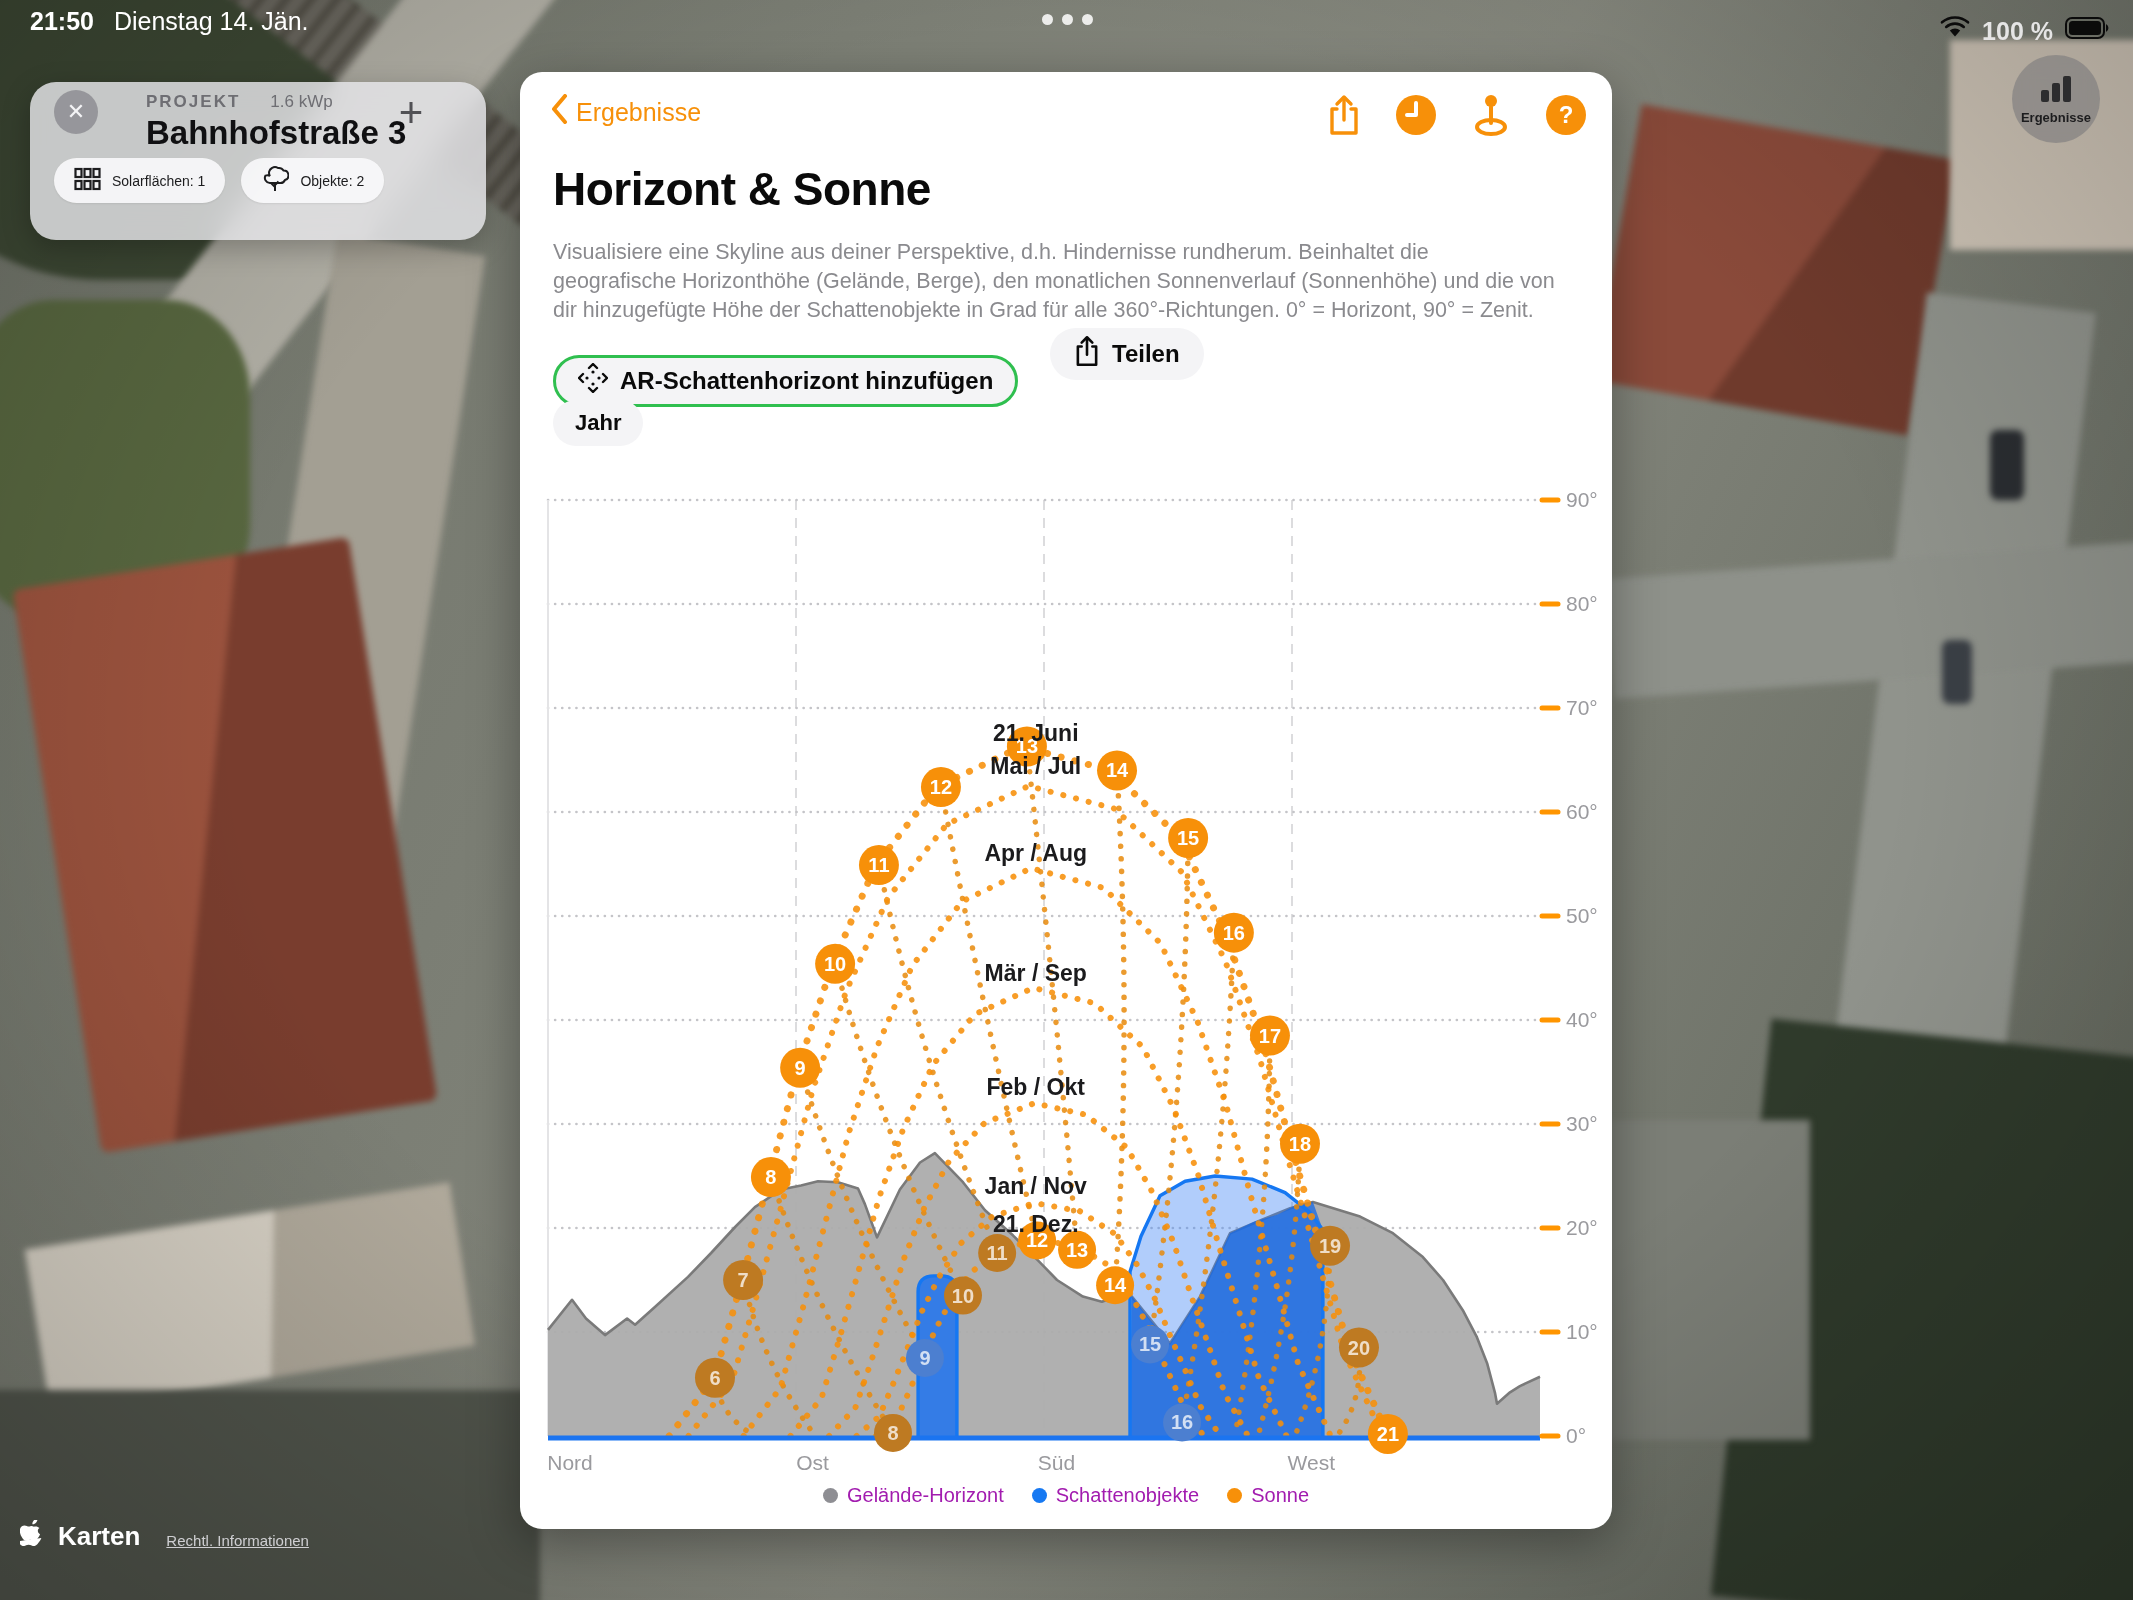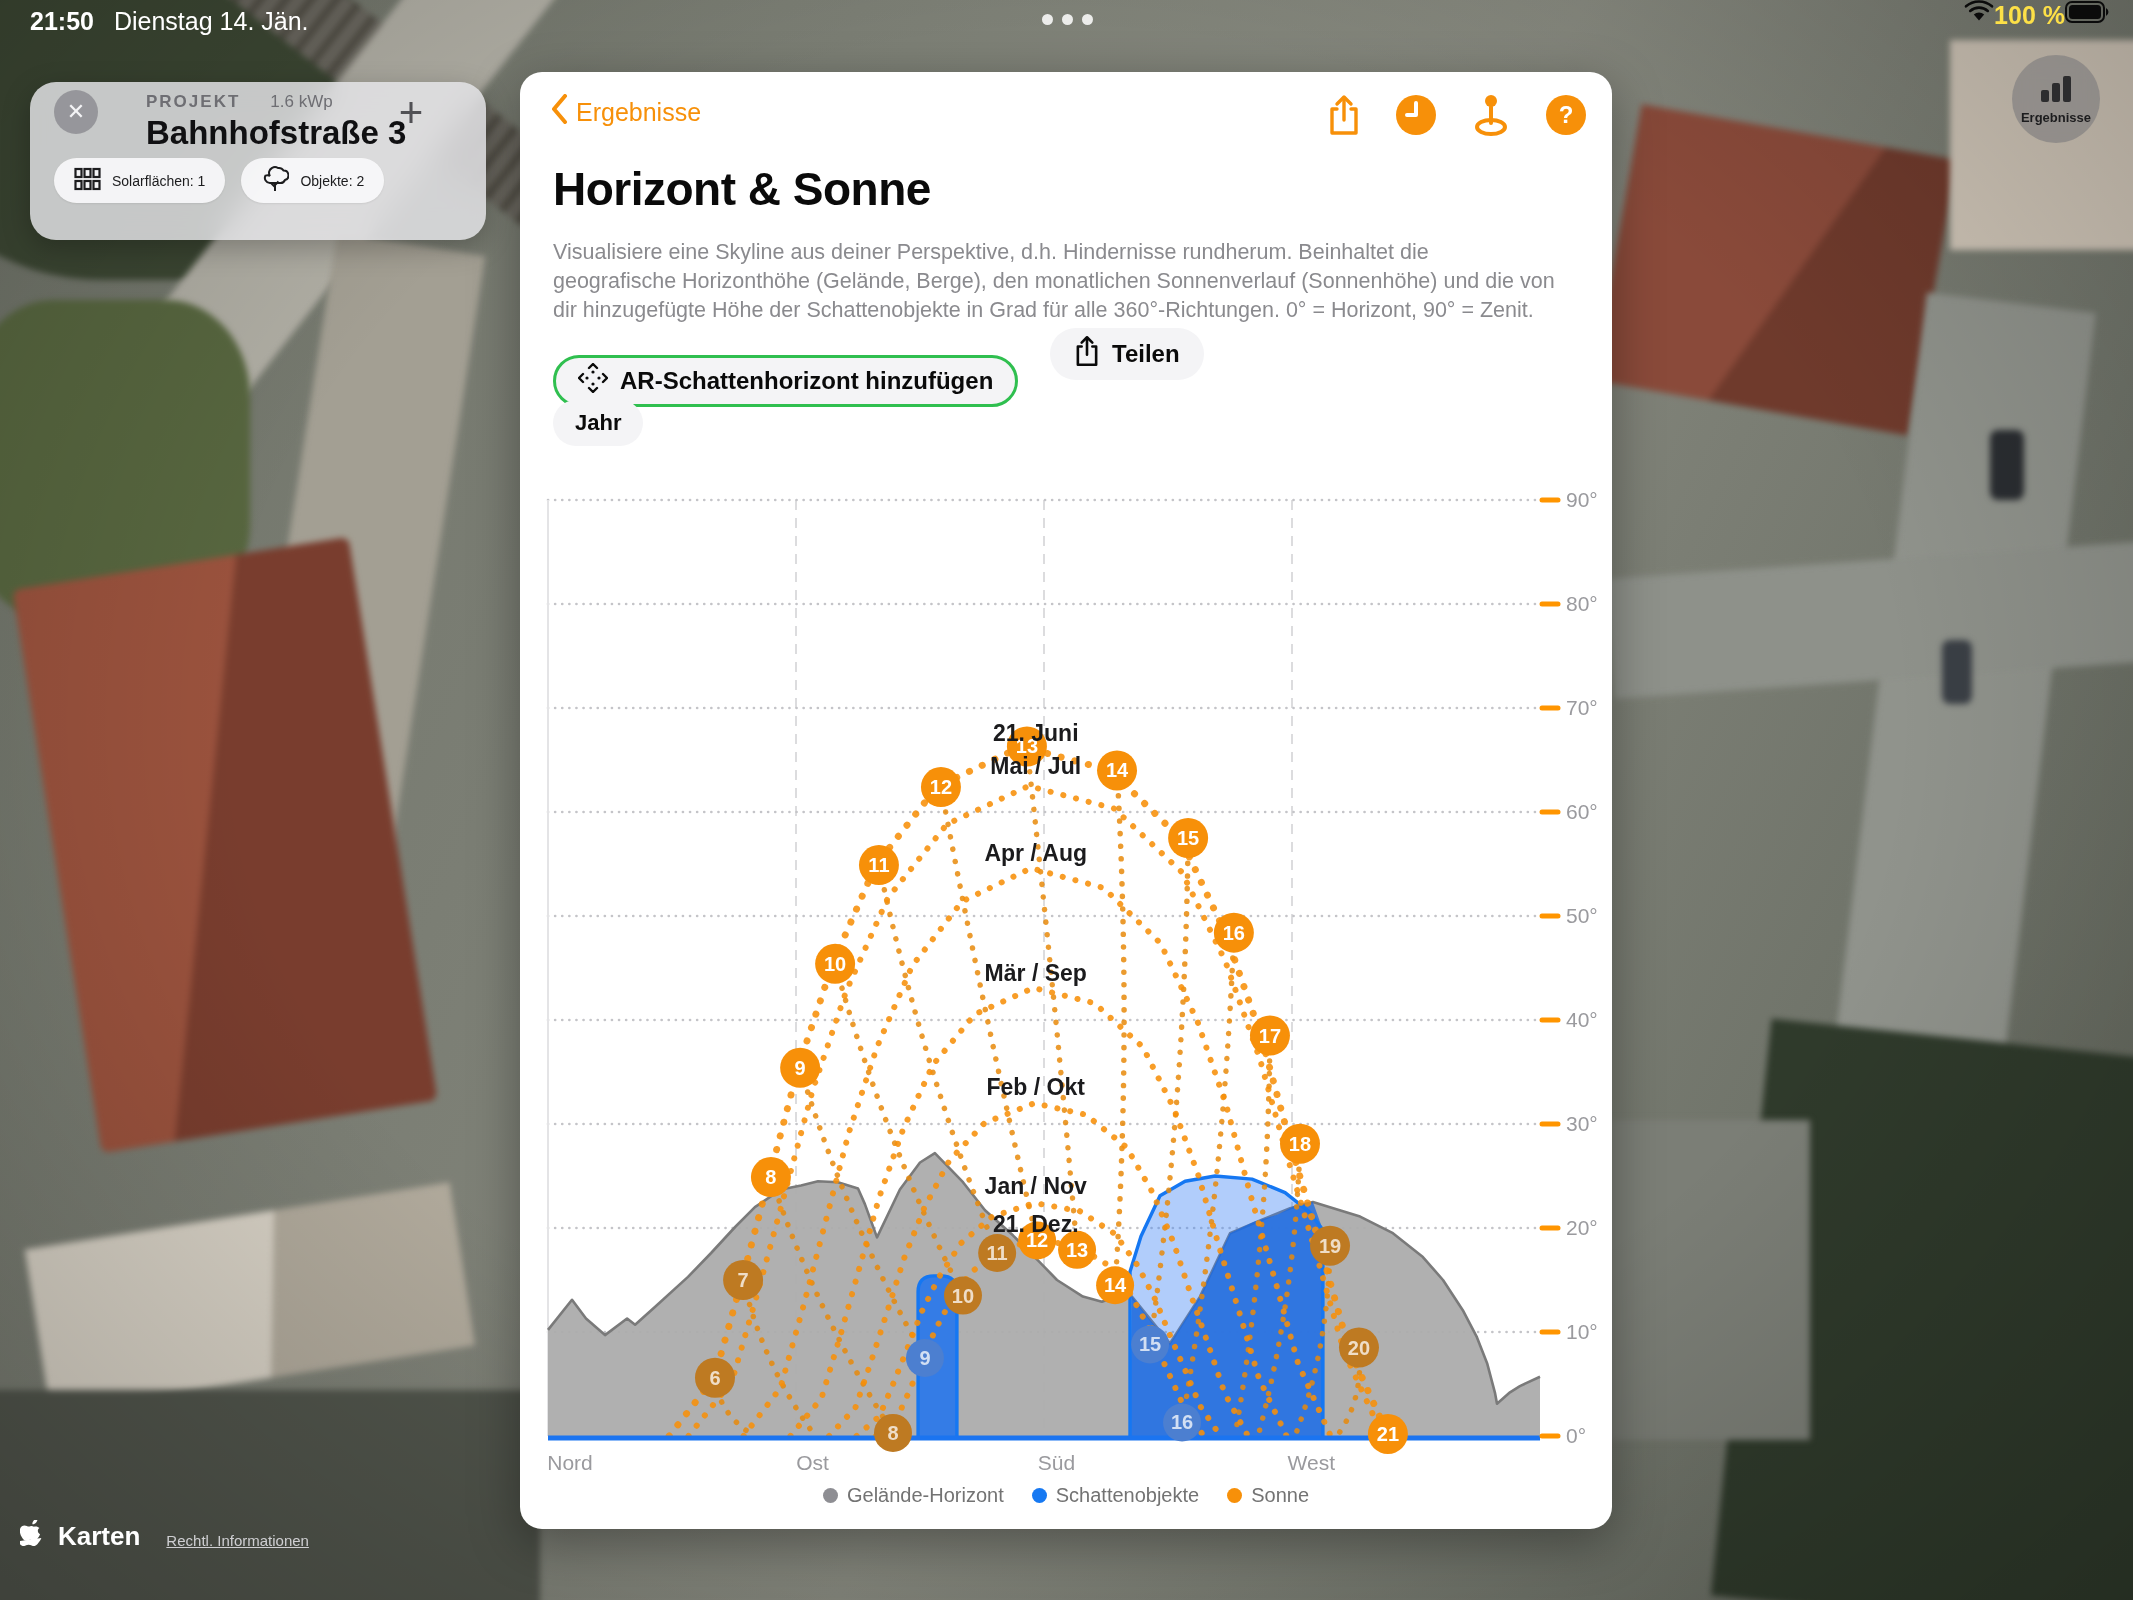--- a/index.html
+++ b/index.html
@@ -10,21 +10,21 @@
     linear-gradient(115deg,#6f7368 0%,#7b7e74 30%,#86887e 55%,#70746a 80%,#5f6358 100%);}
   #map .patch{position:absolute;filter:blur(3px);}
   #map-overlay{position:absolute;inset:0;background:
     radial-gradient(ellipse at 50% 45%, rgba(0,0,0,0) 55%, rgba(0,0,0,.22) 100%);}
   
   .statusbar{position:absolute;top:0;left:0;right:0;height:44px;z-index:30;}
   .sb-left{position:absolute;left:30px;top:7px;color:#fff;font-size:25px;display:flex;gap:20px;}
   .sb-time{font-weight:bold;}
   .sb-dots{position:absolute;left:1042px;top:14px;display:flex;gap:9px;}
   .sb-dots i{width:11px;height:11px;border-radius:50%;background:rgba(255,255,255,.85);}
-  .sb-right{position:absolute;right:24px;top:0;display:flex;align-items:center;color:#fde047;font-size:25px;font-weight:600;}
+  .sb-right{position:absolute;right:24px;top:16px;display:flex;align-items:center;gap:12px;color:#e5e5e5;font-size:25px;font-weight:600;}
   
   .card{position:absolute;left:30px;top:82px;width:456px;height:158px;border-radius:26px;
     background:rgba(231,231,234,.82);backdrop-filter:blur(14px);box-shadow:0 8px 28px rgba(0,0,0,.25);z-index:20;}
   .card .close{position:absolute;left:24px;top:8px;width:44px;height:44px;border-radius:50%;
     background:rgba(142,142,147,.85);color:#f4f4f6;font-size:22px;font-weight:bold;
     display:flex;align-items:center;justify-content:center;cursor:pointer;}
   .card .row1{position:absolute;left:116px;top:10px;display:flex;gap:30px;font-size:17px;color:#6e6e73;}
   .card .row1 .proj{letter-spacing:2px;font-weight:600;}
   .card .title{position:absolute;left:116px;top:32px;font-size:33px;font-weight:bold;color:#101012;}
   .card .plus{position:absolute;left:356px;top:6px;width:50px;height:50px;font-size:42px;font-weight:300;
@@ -50,21 +50,21 @@
   .sheet-desc{position:absolute;left:33px;top:166px;width:1002px;font-size:21.5px;line-height:29px;color:#8a8a8e;}
   .ar-btn{position:absolute;left:33px;top:256px;height:52px;border-radius:28px;border:3px solid #2FBF4F;
     background:#f4f4f6;display:flex;align-items:center;gap:12px;padding:0 22px;font-size:24px;font-weight:600;
     color:#0a0a0a;cursor:pointer;box-sizing:border-box;margin-top:27px;}
   .share-btn{position:absolute;left:530px;top:256px;height:52px;border-radius:26px;background:#f4f4f6;
     display:flex;align-items:center;gap:12px;padding:0 24px;font-size:24px;font-weight:600;color:#0a0a0a;cursor:pointer;text-align:center;}
   .chip{position:absolute;left:33px;top:328px;height:46px;border-radius:23px;background:#f4f4f6;
     display:flex;align-items:center;padding:0 22px;font-size:22px;font-weight:bold;color:#0a0a0a;cursor:pointer;}
   #chart{position:absolute;left:0;top:0;}
   .legend{position:absolute;left:0;top:1412px;width:100%;display:flex;justify-content:center;gap:28px;}
-  .legend .item{display:flex;align-items:center;gap:9px;font-size:20px;color:#737373;}
+  .legend .item{display:flex;align-items:center;gap:9px;font-size:20px;color:#a21caf;}
   .legend .dot{width:15px;height:15px;border-radius:50%;}
   
   .attrib{position:absolute;left:20px;top:1520px;display:flex;align-items:baseline;gap:26px;z-index:20;}
   .attrib .brand{display:flex;align-items:center;gap:16px;color:#fff;font-size:26px;font-weight:600;}
   .attrib .legal{font-size:15px;color:#cfcfd2;text-decoration:underline;cursor:pointer;}
 </style>
 </head>
 <body>
 
 <div id="app">

